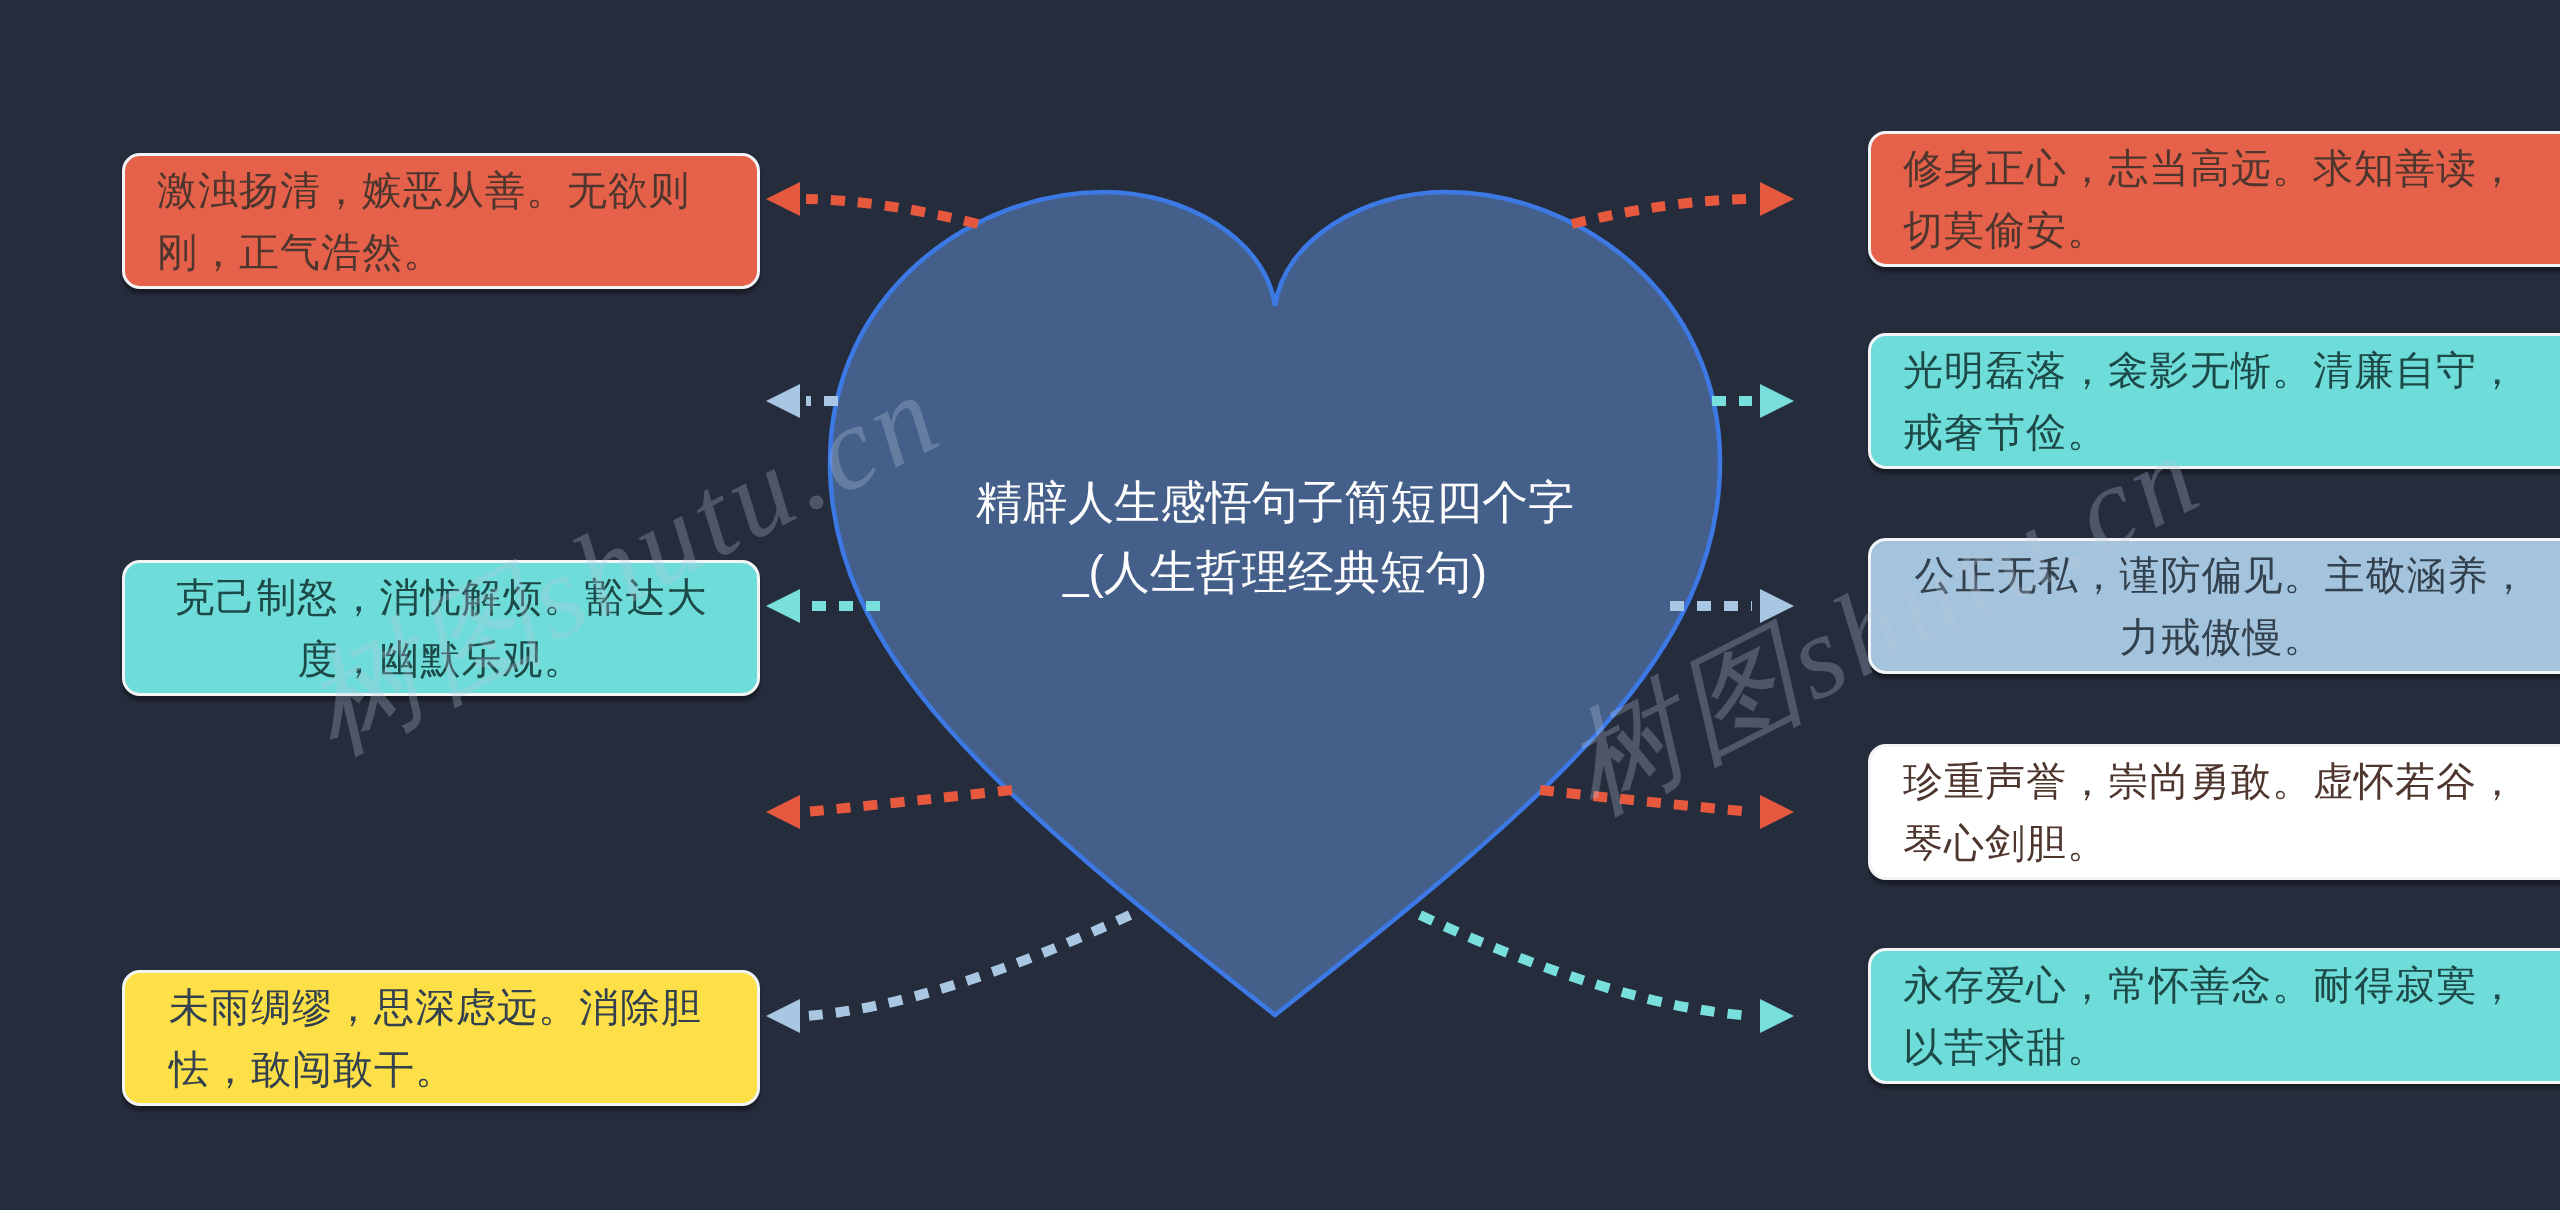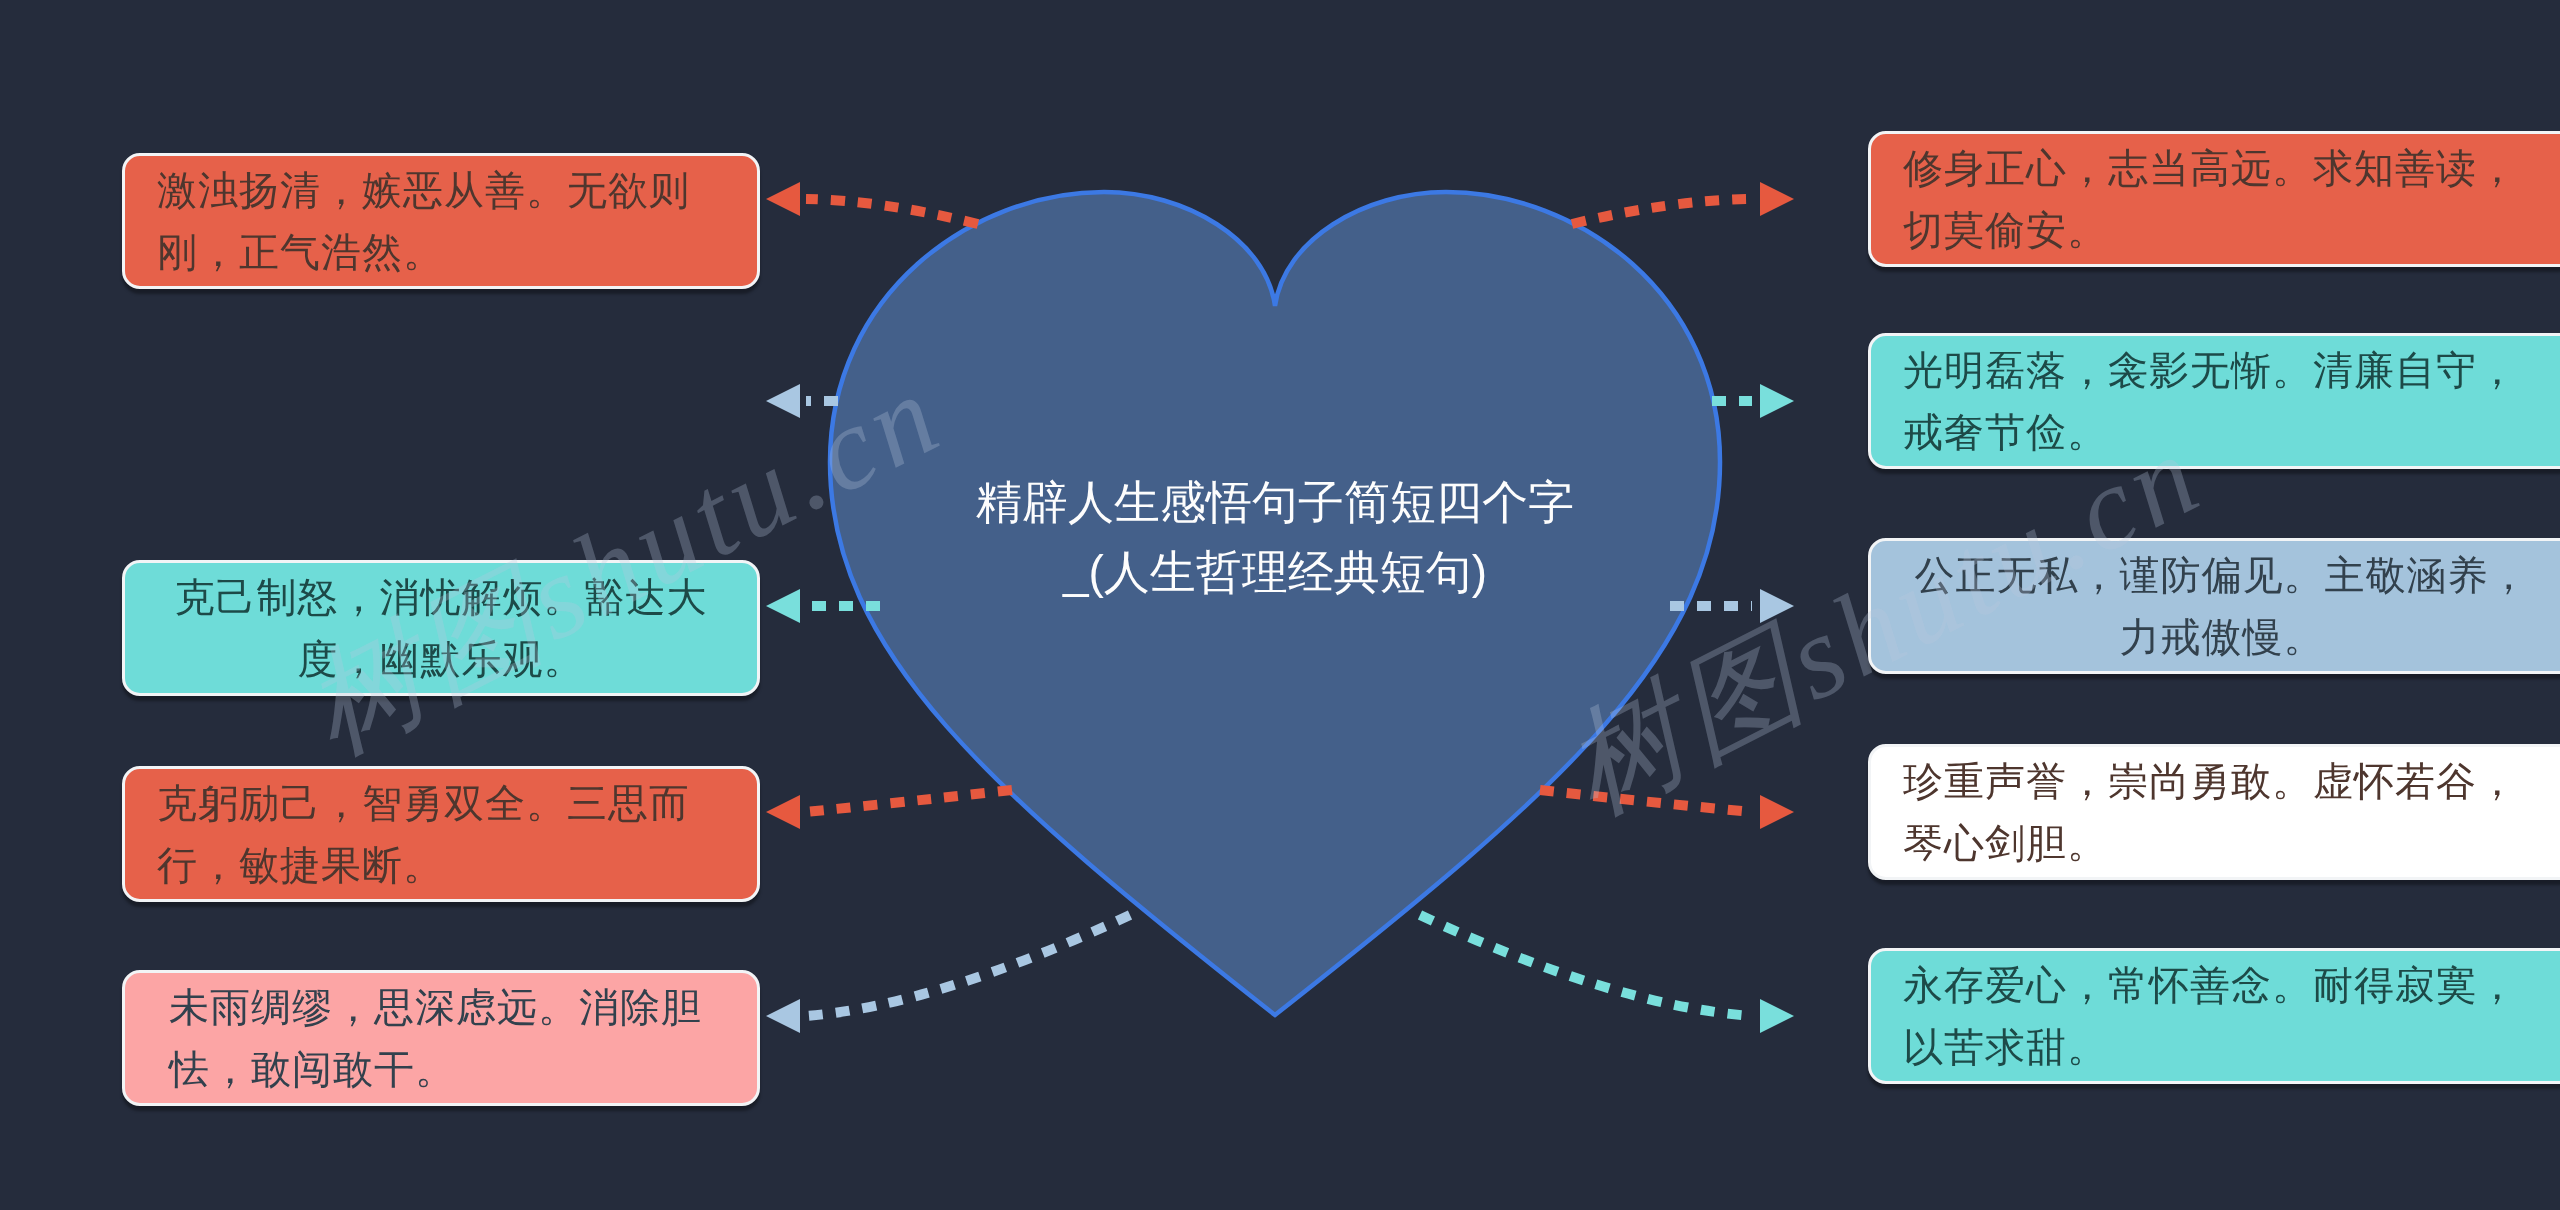--- a/index.html
+++ b/index.html
@@ -86,24 +86,21 @@
   </svg>
 
   <div class="center-title" style="color: rgb(253, 253, 253);">精辟人生感悟句子简短四个字_(人生哲理经典短句)</div>
 
   <div class="node left r0" style="background: rgb(230, 97, 74); color: rgb(78, 54, 46); border-color: rgb(242, 244, 246);">
       <span>激浊扬清，嫉恶从善。无欲则刚，正气浩然。</span>
     </div>
   <div class="node left r2" style="background: rgb(110, 220, 216); color: rgb(29, 74, 72); border-color: rgb(242, 244, 246);">
       <span>克己制怒，消忧解烦。豁达大度，幽默乐观。</span>
     </div>
-  <div class="node left r3" style="background: rgb(230, 97, 74); color: rgb(78, 54, 46); border-color: rgb(242, 244, 246);">
-      <span>克躬励己，智勇双全。三思而行，敏捷果断。</span>
-    </div>
-  <div class="node left r4" style="background: #fca5a5; color: rgb(50, 65, 77); border-color: rgb(242, 244, 246); padding-left: 44px;">
+  <div class="node left r4" style="background: #fde047; color: rgb(50, 65, 77); border-color: rgb(242, 244, 246); padding-left: 44px;">
       <span>未雨绸缪，思深虑远。消除胆怯，敢闯敢干。</span>
     </div>
 
   <div class="node right r0" style="background: rgb(230, 97, 74); color: rgb(78, 54, 46); border-color: rgb(242, 244, 246);">
       <span>修身正心，志当高远。求知善读，切莫偷安。</span>
     </div>
   <div class="node right r1" style="background: rgb(110, 220, 216); color: rgb(29, 74, 72); border-color: rgb(242, 244, 246);">
       <span>光明磊落，衾影无惭。清廉自守，戒奢节俭。</span>
     </div>
   <div class="node right r2" style="background: rgb(164, 195, 220); color: rgb(50, 65, 77); border-color: rgb(242, 244, 246);">

